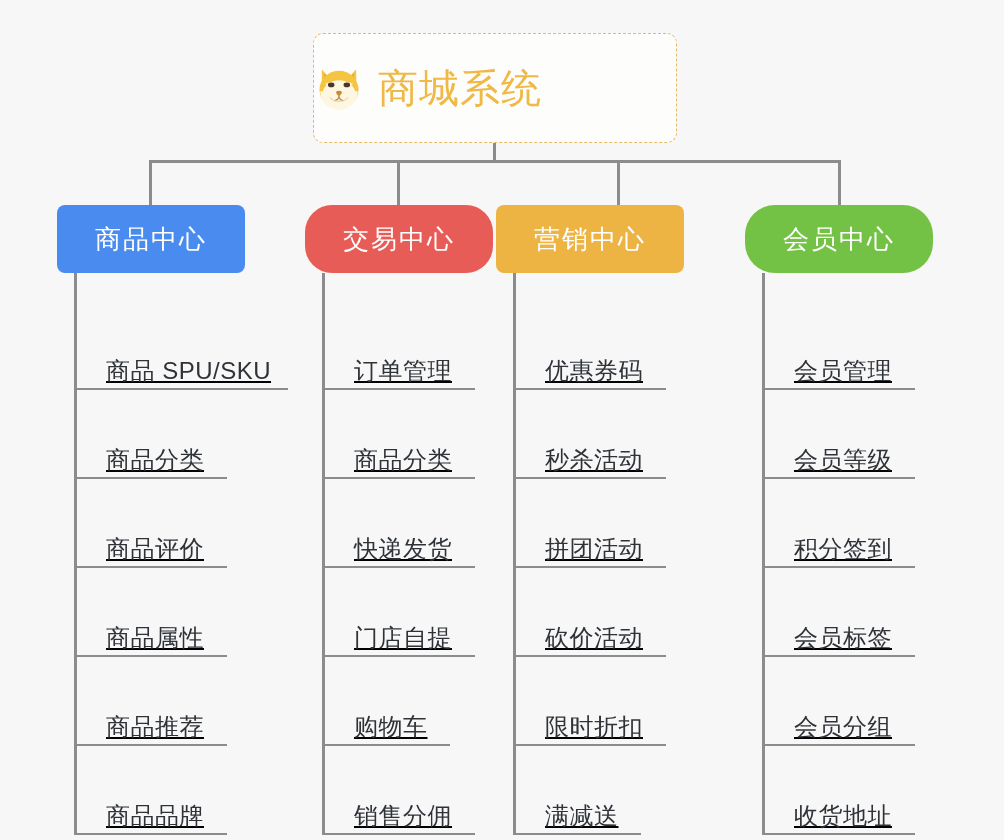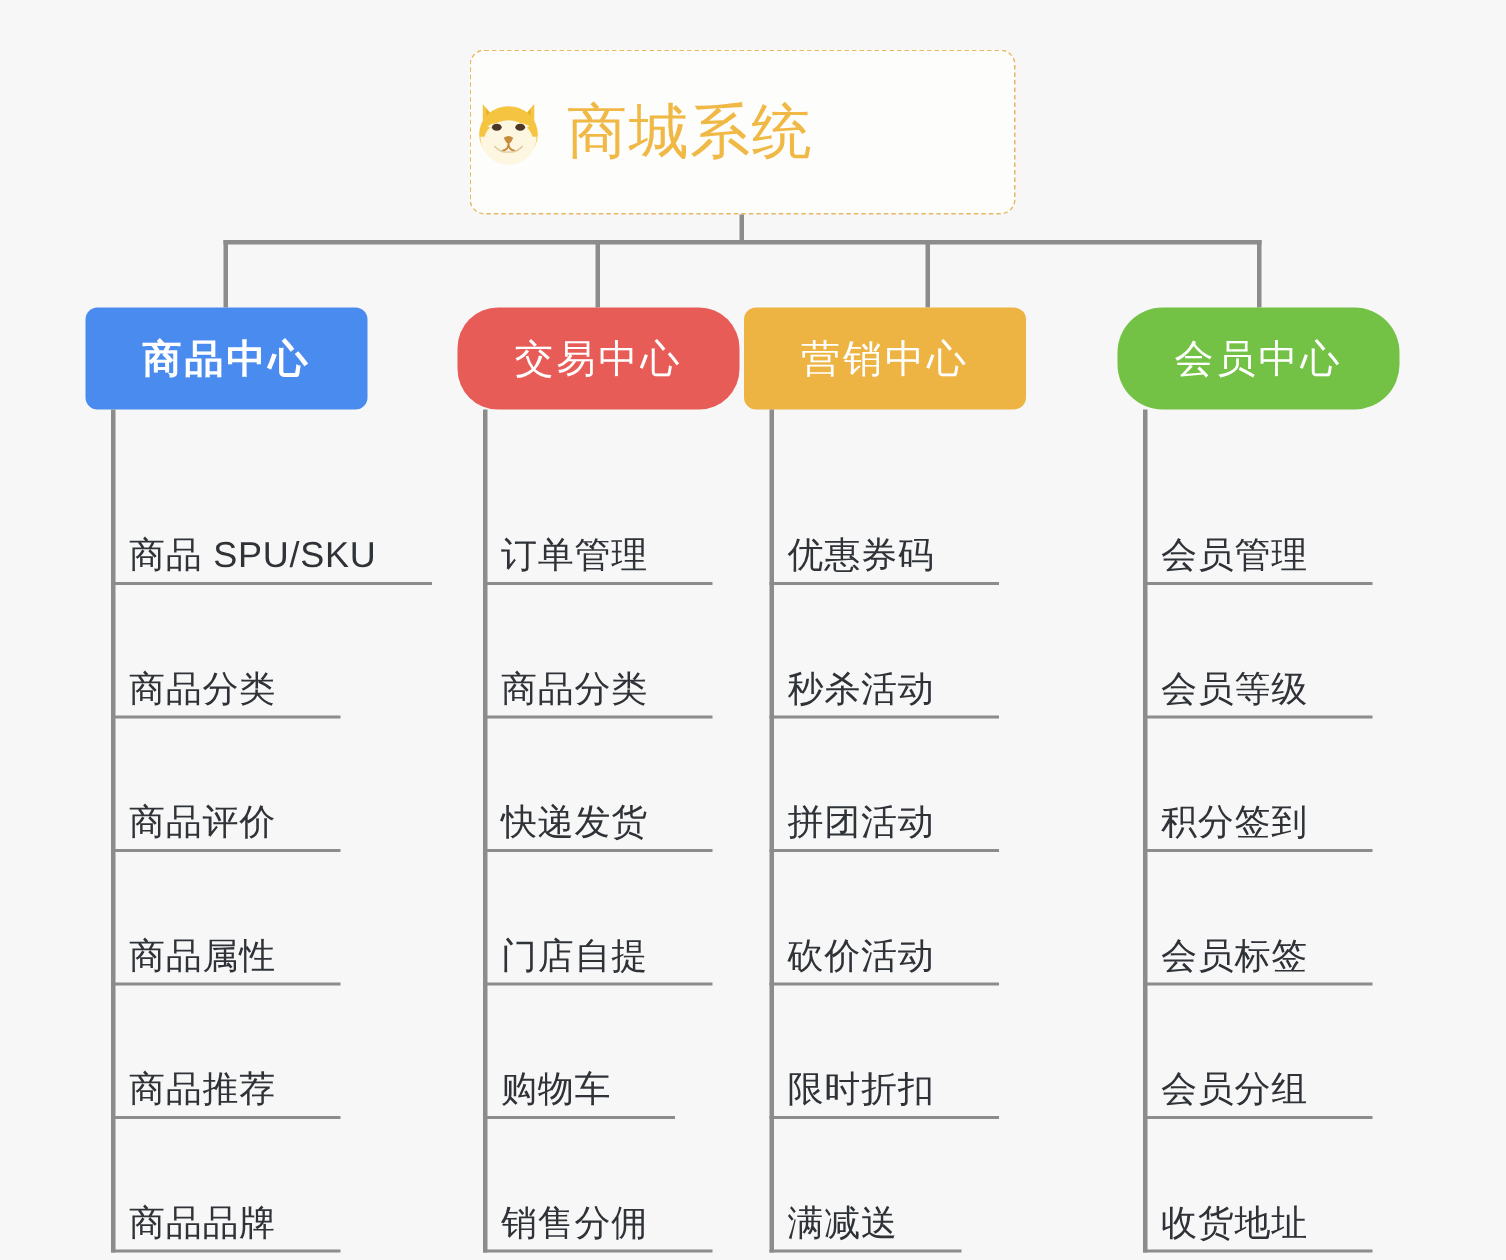--- a/index.html
+++ b/index.html
@@ -74,21 +74,21 @@
     height: 68px;
     border-radius: 8px;
     display: flex;
     align-items: center;
     justify-content: center;
     color: #ffffff;
     font-size: 26px;
     letter-spacing: 2px;
     user-select: none;
   }
-  .col-1 .cat-header { width: 188px; background: #4a8bf0; font-weight: bold; }
+  .col-1 .cat-header { width: 188px; background: #4a8bf0; }
   .col-2 .cat-header { width: 188px; background: #e85c58; border-radius: 27px; }
   .col-3 .cat-header { width: 188px; background: #eeb443; }
   .col-4 .cat-header { width: 188px; background: #74c245; border-radius: 30px; }
 
   
   .leaf-list {
     position: relative;
     margin-top: 0;
     padding-top: 28px;
   }
@@ -101,22 +101,23 @@
     background: #8c8c8c;
   }
 
   .leaf-item {
     position: relative;
     margin-left: 17px;
     height: 89px;
     box-sizing: border-box;
     display: flex;
     align-items: flex-end;
-    padding-left: 12px;
+    padding-left: 32px;
     padding-bottom: 5px;
+    text-decoration: underline;
   }
   .leaf-item::after {
     content: "";
     position: absolute;
     left: 0;
     bottom: 0;
     height: 2px;
     background: #8c8c8c;
   }
   .leaf-item.w-xl::after { width: 214px; }

